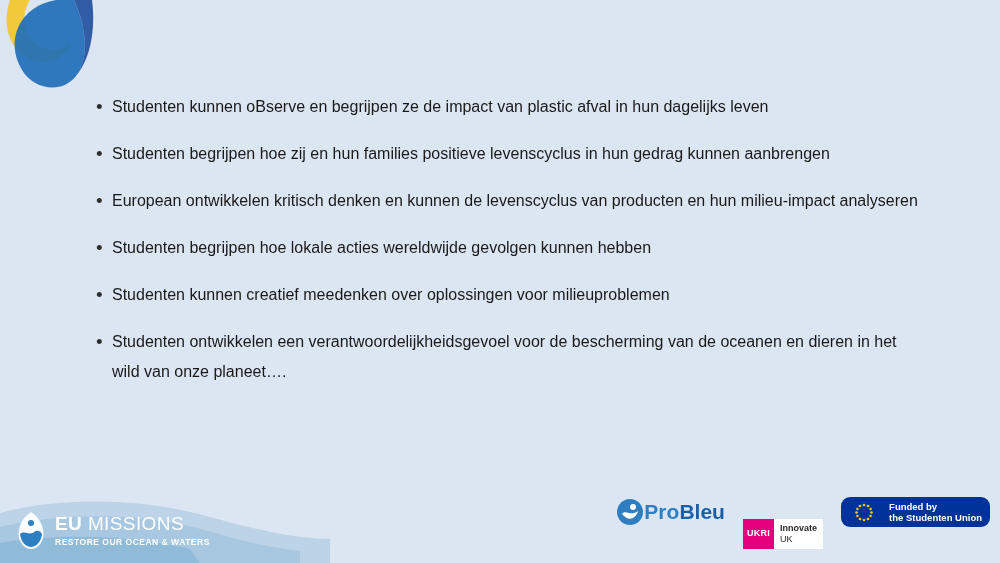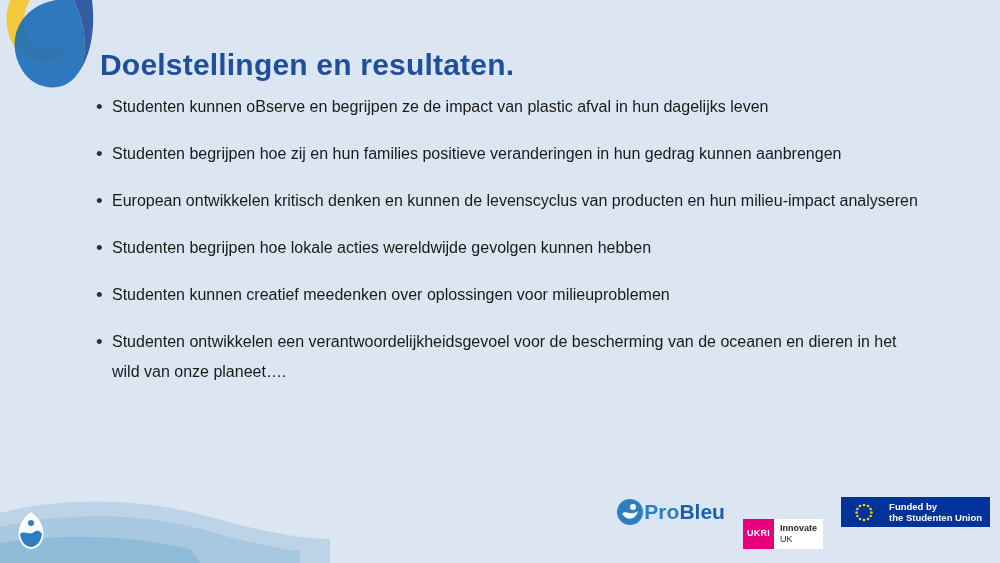--- a/index.html
+++ b/index.html
@@ -166,20 +166,21 @@
   }
   .ukri-right .innovate { font-weight: bold; }
 
   .eu-funded {
     display: flex;
     align-items: center;
     background: #003399;
     height: 30px;
     padding: 0 8px 0 4px;
     gap: 6px;
+    border-radius: 9px;
   }
   .eu-flag {
     width: 38px;
     height: 26px;
     position: relative;
   }
   .eu-funded-text {
     color: #ffffff;
     font-size: 9.5px;
     line-height: 11px;
@@ -192,30 +193,29 @@
 <div class="slide">
 
   <div class="logo-mark">
     <svg width="110" height="105" viewBox="0 0 110 105" xmlns="http://www.w3.org/2000/svg">
       <path d="M 10 0 C 2 22 8 48 28 58 C 48 68 66 58 72 42 C 60 52 44 52 34 42 C 22 30 22 12 30 0 Z" fill="#f2c93a"></path>
       <path d="M 56 0 C 20 6 4 40 22 70 C 34 90 62 94 76 76 C 90 58 86 26 74 0 Z" fill="#1f6fb8" opacity="0.92"></path>
       <path d="M 74 0 C 86 26 90 58 76 76 C 90 60 96 30 92 0 Z" fill="#1f4e9c" opacity="0.9"></path>
     </svg>
   </div>
 
-  <div class="title">Doelstellingen en resultaten.</div>
 
   <div class="bullets">
     <div class="bullet-row">
       <div class="bullet-dot">•</div>
       <div class="bullet-text">Studenten kunnen oBserve en begrijpen ze de impact van plastic afval in hun dagelijks leven</div>
     </div>
     <div class="bullet-row">
       <div class="bullet-dot">•</div>
-      <div class="bullet-text">Studenten begrijpen hoe zij en hun families positieve veranderingen in hun gedrag kunnen aanbrengen</div>
+      <div class="bullet-text">Studenten begrijpen hoe zij en hun families positieve levenscyclus in hun gedrag kunnen aanbrengen</div>
     </div>
     <div class="bullet-row">
       <div class="bullet-dot">•</div>
       <div class="bullet-text">European ontwikkelen kritisch denken en kunnen de levenscyclus van producten en hun milieu-impact analyseren</div>
     </div>
     <div class="bullet-row">
       <div class="bullet-dot">•</div>
       <div class="bullet-text">Studenten begrijpen hoe lokale acties wereldwijde gevolgen kunnen hebben</div>
     </div>
     <div class="bullet-row">
@@ -236,20 +236,24 @@
     </svg>
   </div>
 
   <div class="eu-missions">
     <div class="eu-missions-icon">
       <svg width="34" height="40" viewBox="0 0 34 40" xmlns="http://www.w3.org/2000/svg">
         <path d="M 17 2 C 8 8 3 18 5 28 C 7 36 13 39 17 39 C 21 39 27 36 29 28 C 31 18 26 8 17 2 Z" fill="#ffffff" opacity="0.95"></path>
         <path d="M 6 24 C 11 20 15 26 20 22 C 24 19 27 22 28 24 C 27 32 22 37 17 37 C 12 37 7 32 6 24 Z" fill="#2f7fc0"></path>
         <circle cx="17" cy="13" r="3" fill="#2f7fc0"></circle>
       </svg>
+    </div>
+    <div class="eu-missions-text">
+      <div class="eu-missions-title"><span>EU</span> <span class="light">MISSIONS</span></div>
+      <div class="eu-missions-sub">RESTORE OUR OCEAN &amp; WATERS</div>
     </div>
   </div>
 
   <div class="partners">
 
     <div class="problue">
       <div class="problue-mark">
         <svg width="28" height="28" viewBox="0 0 28 28" xmlns="http://www.w3.org/2000/svg">
           <circle cx="14" cy="14" r="13" fill="#2e7fc1"></circle>
           <path d="M 6 16 C 10 11 14 19 22 13 C 20 21 12 24 6 16 Z" fill="#ffffff"></path>

